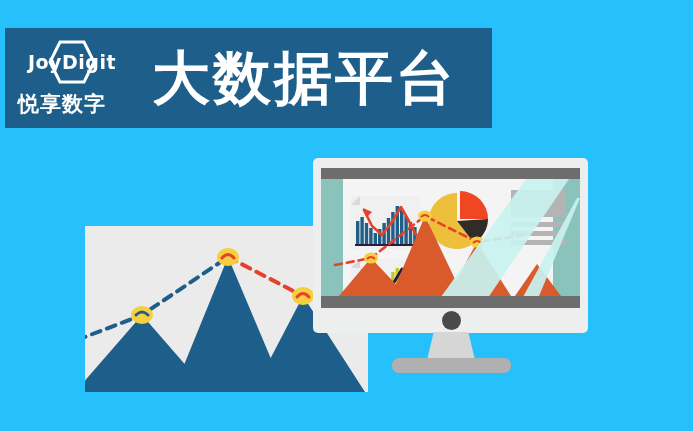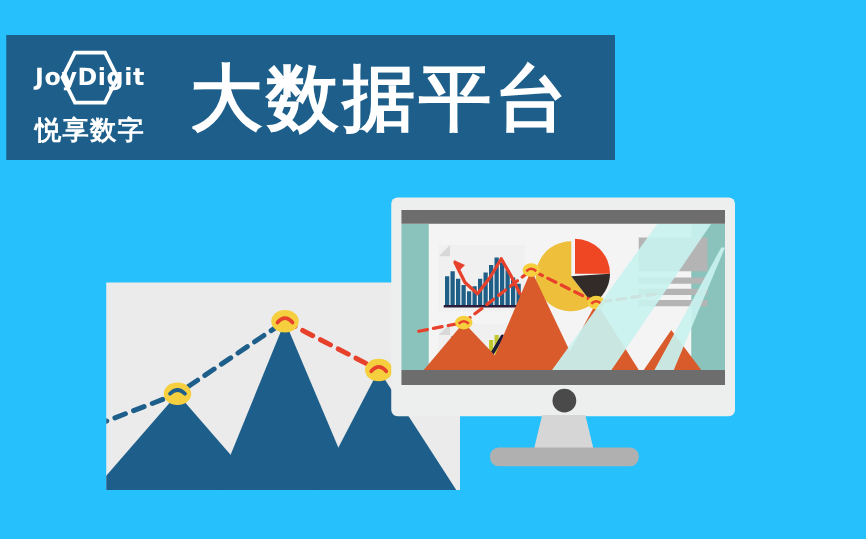--- a/index.html
+++ b/index.html
@@ -52,21 +52,21 @@
     font-size: 19px;
     font-weight: bold;
     letter-spacing: 0.5px;
     line-height: 19px;
   }
   .logo-cn {
     position: absolute;
     left: 0px;
     top: 56px;
     width: 108px;
-    text-align: center;
+    text-align: left;
     color: #ffffff;
     font-family: "DejaVu Sans", sans-serif;
     font-size: 21px;
     font-weight: bold;
     letter-spacing: 1px;
     line-height: 24px;
   }
   .banner-title {
     position: absolute;
     left: 130px;

